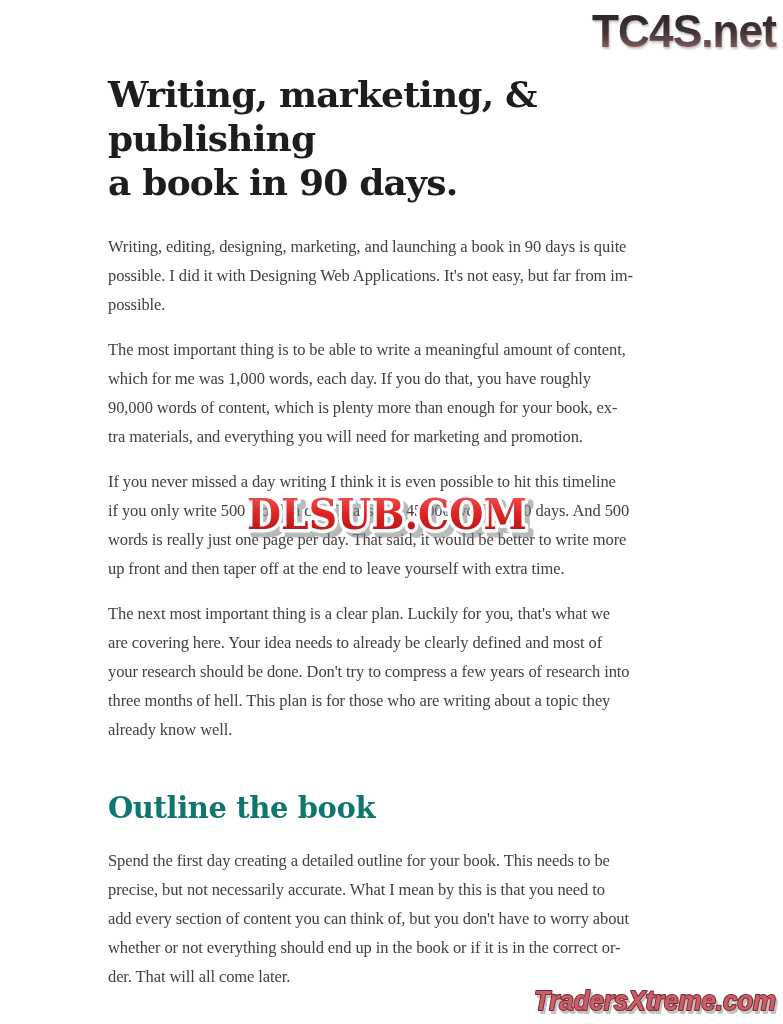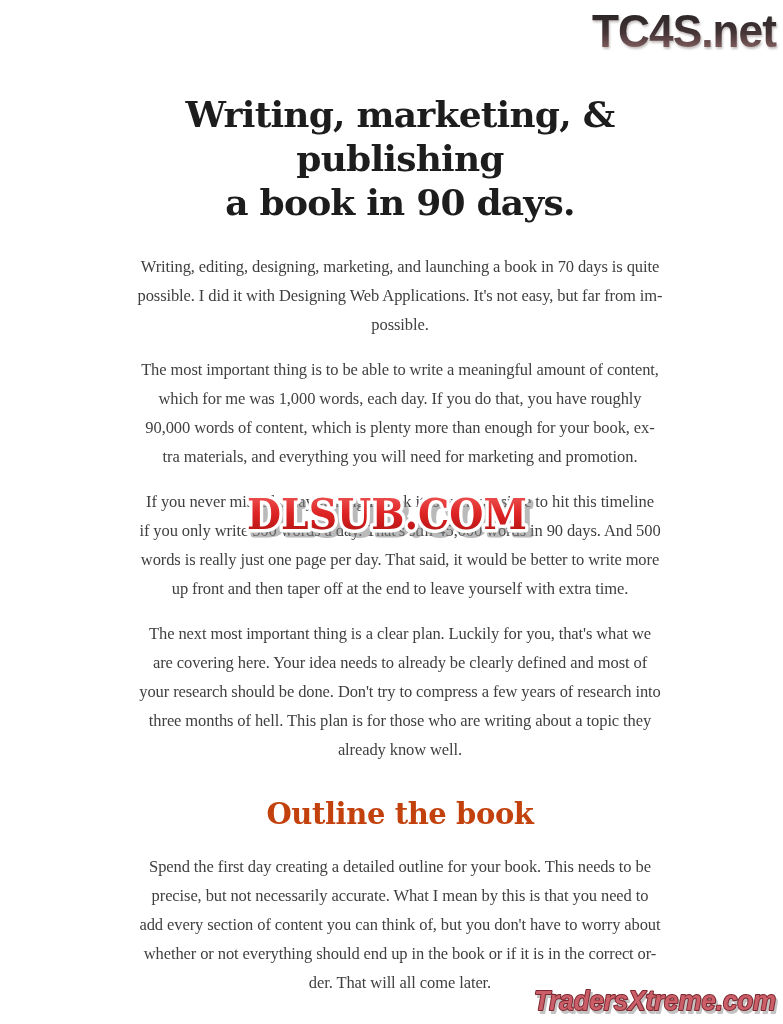--- a/index.html
+++ b/index.html
@@ -4,60 +4,59 @@
 <style>
   * { margin: 0; padding: 0; box-sizing: border-box; }
   html, body { background: #ffffff; }
   .page {
     position: relative;
     width: 783px;
     height: 1024px;
     background: #ffffff;
     overflow: hidden;
     font-family: "Liberation Serif", serif;
-    text-align: center;
   }
 
   
   .logo-top {
     position: absolute;
     top: 3px;
     right: 4px;
     width: 190px;
     height: 52px;
   }
   .logo-top svg { filter: drop-shadow(1px 2px 1px rgba(60,40,40,0.30)); }
 
   
   .content {
     position: absolute;
-    left: 100px;
+    left: 108px;
     top: 0;
     width: 600px;
-    padding-top: 92px;
+    padding-top: 72px;
     color: #3f3f3f;
   }
   .content h1 {
     font-family: "DejaVu Serif", serif;
     font-weight: 600;
     font-size: 36px;
     line-height: 44px;
     letter-spacing: -0.8px;
     color: #1d1d1d;
     white-space: pre-line;
     margin: 0 0 28px 0;
   }
   .content h2 {
     font-family: "DejaVu Serif", serif;
     font-weight: 600;
     font-size: 29px;
     letter-spacing: -0.4px;
-    color: #c2410c;
+    color: #0f766e;
     line-height: 40px;
-    margin: 30px 0 18px 0;
+    margin: 44px 0 18px 0;
   }
   .content p {
     font-size: 16.5px;
     line-height: 29px;
     letter-spacing: -0.1px;
     color: #3f3f3f;
     white-space: pre-line;
     margin: 0 0 16px 0;
   }
 
@@ -97,21 +96,21 @@
         </linearGradient>
       </defs>
       <text x="95" y="44" text-anchor="middle" font-family="'Liberation Sans', sans-serif" font-weight="bold" font-size="47" letter-spacing="-1" fill="url(#tc4sGrad)" textLength="184" lengthAdjust="spacingAndGlyphs">TC4S.net</text>
     </svg>
   </div>
 
   <div class="content">
     <h1>Writing, marketing, &amp; publishing
 a book in 90 days.</h1>
 
-    <p>Writing, editing, designing, marketing, and launching a book in 70 days is quite
+    <p>Writing, editing, designing, marketing, and launching a book in 90 days is quite
 possible. I did it with Designing Web Applications. It's not easy, but far from im-
 possible.</p>
     <p>The most important thing is to be able to write a meaningful amount of content,
 which for me was 1,000 words, each day. If you do that, you have roughly
 90,000 words of content, which is plenty more than enough for your book, ex-
 tra materials, and everything you will need for marketing and promotion.</p>
     <p>If you never missed a day writing I think it is even possible to hit this timeline
 if you only write 500 words a day. That's still 45,000 words in 90 days. And 500
 words is really just one page per day. That said, it would be better to write more
 up front and then taper off at the end to leave yourself with extra time.</p>

